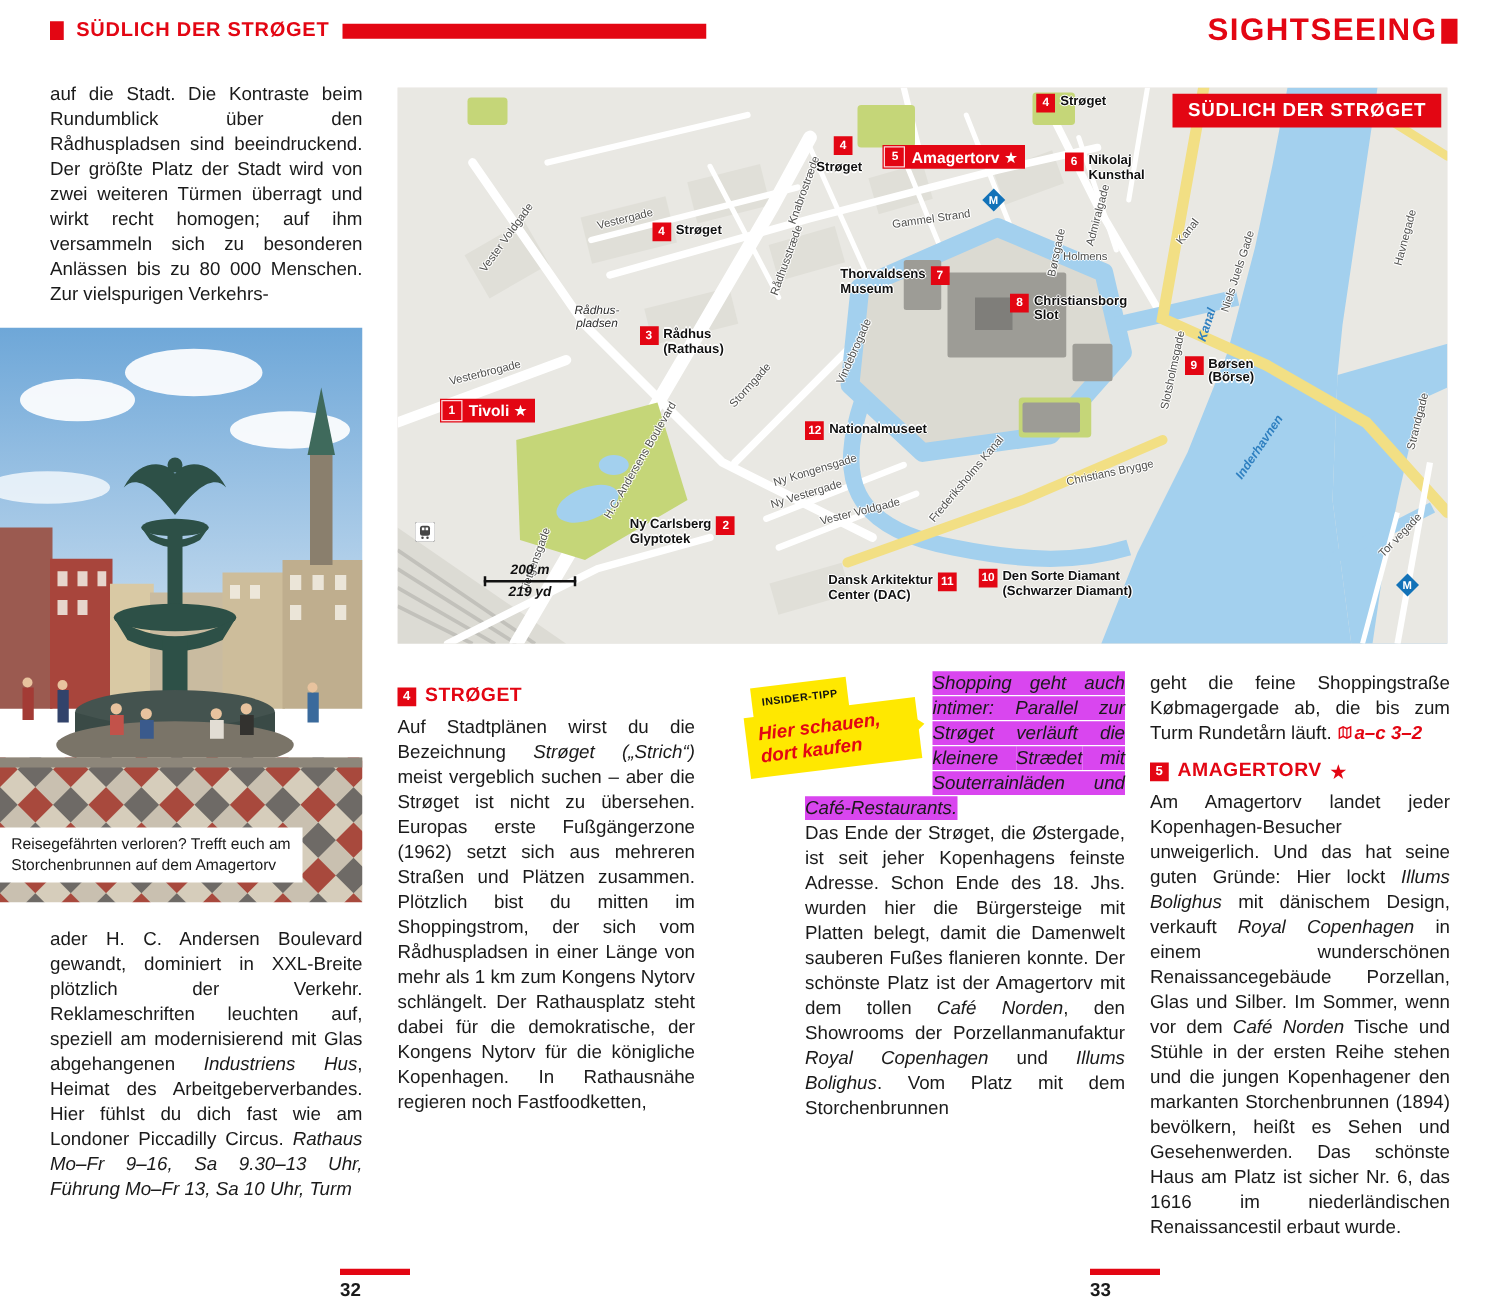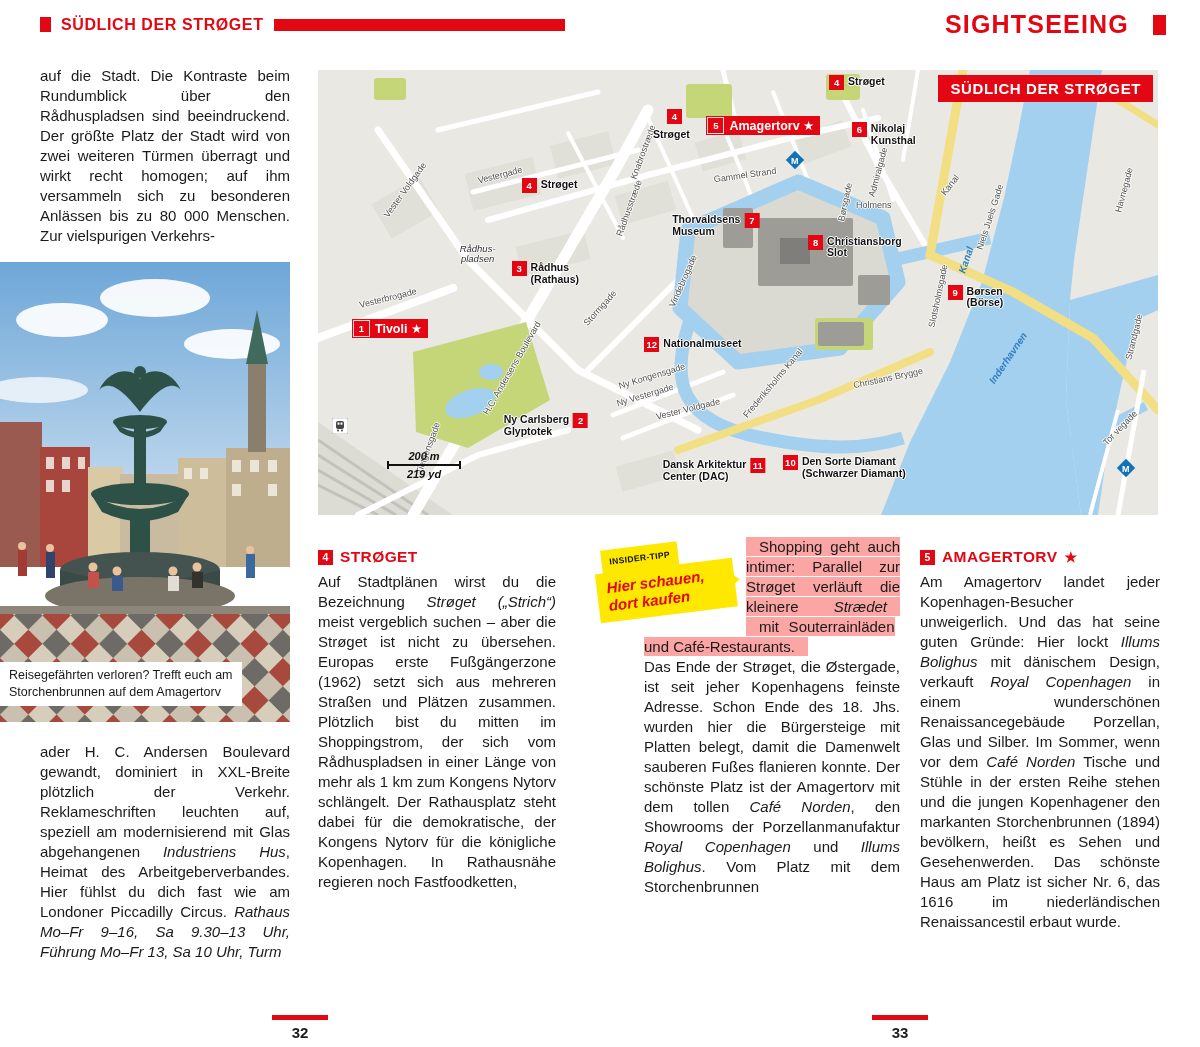--- a/index.html
+++ b/index.html
@@ -10,26 +10,26 @@
     font-family:"Liberation Sans", sans-serif;
   }
   
   .top-header { position:absolute; top:10px; left:40px; right:34px;
     display:flex; justify-content:space-between; align-items:center; }
   .head-left { display:flex; align-items:center; gap:10px; width:525px; }
   .head-sq { width:11px; height:15px; background:#e30613; flex:none; }
   .head-sq.big { width:13px; height:20px; }
   .head-title-left { color:#e30613; font-weight:bold; font-size:16px; letter-spacing:.6px; white-space:nowrap; }
   .head-bar { flex:1; height:12px; background:#e30613; }
-  .head-right { display:flex; align-items:center; gap:24px; }
+  .head-right { display:flex; align-items:center; gap:3px; }
   .head-title-right { color:#e30613; font-weight:bold; font-size:25px; letter-spacing:1.2px; }
   
   .body-text { text-align:justify; font-size:15px; line-height:20px; hyphens:auto; }
   .it { font-style:italic; }
-  .hl { background:#fca5a5; padding:1px 13px; }
+  .hl { background:#d946ef; padding:1px 0;font-style:italic; }
   .mapref { color:#e30613; font-style:italic; font-weight:bold; white-space:nowrap; }
   .mapref svg { vertical-align:-1px; margin-right:2px; }
   .entry-head { display:flex; align-items:center; gap:7px; color:#e30613;
     font-weight:bold; font-size:15.5px; letter-spacing:.4px; margin:11px 0 6px; }
   .h-badge { width:15px; height:15px; background:#e30613; color:#fff; font-size:10.5px;
     font-weight:bold; display:inline-flex; align-items:center; justify-content:center; flex:none; }
   .head-star { color:#e30613; font-size:14px; }
   
   .left-col { position:absolute; left:40px; top:66px; width:250px; }
   .photo { position:relative; width:344px; height:460px; margin:16px 0 20px -40px; }
@@ -79,21 +79,21 @@
   
   .insider-wrap { float:left; width:96px; height:86px; margin:4px 6px 0 0; }
   .insider { display:block; position:relative; left:-48px; top:2px; transform:rotate(-7deg); width:138px; }
   .insider-ribbon { display:inline-block; background:#ffe800; color:#111; font-size:8.5px; font-style:normal;
     font-weight:bold; letter-spacing:.4px; padding:2px 8px; margin-left:8px; margin-bottom:-1px; }
   .insider-bubble { display:block; background:#ffe800; color:#e30613; font-weight:bold; font-style:italic;
     font-size:15px; line-height:1.18; padding:6px 10px 8px; position:relative; }
   .insider-bubble::after { content:""; position:absolute; right:-13px; top:14px;
     border:8px solid transparent; border-left:10px solid #ffe800; }
   
-  .pagenum { position:absolute; bottom:6px; width:56px; text-align:center; }
+  .pagenum { position:absolute; bottom:6px; width:56px; }
   .pagenum .bar { height:5px; background:#e30613; margin-bottom:4px; }
   .pagenum .num { font-weight:bold; font-size:15px; }
   .pagenum.pn-left { left:272px; } .pagenum.pn-right { left:872px; }
 </style>
 </head>
 <body>
 
 <div class="page">
 
   <header class="top-header">
@@ -287,21 +287,21 @@
     <div id="streets">
         <span class="street-label" style="left: 10.4%; top: 27%; transform: translate(-50%, -50%) rotate(-54deg);">Vester Voldgade</span>
         <span class="street-label" style="left: 21.7%; top: 23.5%; transform: translate(-50%, -50%) rotate(-14deg);">Vestergade</span>
         <span class="street-label" style="left: 38.7%; top: 18.4%; transform: translate(-50%, -50%) rotate(-70deg);">Knabrostræde</span>
         <span class="street-label" style="left: 37%; top: 31%; transform: translate(-50%, -50%) rotate(-70deg);">Rådhusstræde</span>
         <span class="street-label" style="left: 50.8%; top: 23.6%; transform: translate(-50%, -50%) rotate(-8deg);">Gammel Strand</span>
         <span class="street-label" style="left: 66.7%; top: 22.9%; transform: translate(-50%, -50%) rotate(-75deg);">Admiralgade</span>
         <span class="street-label" style="left: 75.2%; top: 25.8%; transform: translate(-50%, -50%) rotate(-52deg);">Kanal</span>
         <span class="street-label" style="left: 80%; top: 33%; transform: translate(-50%, -50%) rotate(-72deg);">Niels Juels Gade</span>
         <span class="street-label" style="left: 96%; top: 27%; transform: translate(-50%, -50%) rotate(-75deg);">Havnegade</span>
-        <span class="street-label" style="left: 65.5%; top: 30.3%; transform: translate(-50%, -50%) rotate(0deg); padding-left: 11px;">Holmens</span>
+        <span class="street-label" style="left: 65.5%; top: 30.3%; transform: translate(-50%, -50%) rotate(0deg);">Holmens</span>
         <span class="street-label" style="left: 62.7%; top: 29.7%; transform: translate(-50%, -50%) rotate(-78deg);">Børsgade</span>
         <span class="street-label" style="left: 43.5%; top: 47.5%; transform: translate(-50%, -50%) rotate(-66deg);">Vindebrogade</span>
         <span class="street-label" style="left: 33.6%; top: 53.5%; transform: translate(-50%, -50%) rotate(-48deg);">Stormgade</span>
         <span class="street-label" style="left: 39.8%; top: 68.8%; transform: translate(-50%, -50%) rotate(-17deg);">Ny Kongensgade</span>
         <span class="street-label" style="left: 38.9%; top: 73%; transform: translate(-50%, -50%) rotate(-17deg);">Ny Vestergade</span>
         <span class="street-label" style="left: 54.2%; top: 70.3%; transform: translate(-50%, -50%) rotate(-50deg);">Frederiksholms Kanal</span>
         <span class="street-label" style="left: 44%; top: 76.2%; transform: translate(-50%, -50%) rotate(-14deg);">Vester Voldgade</span>
         <span class="street-label" style="left: 67.9%; top: 69.2%; transform: translate(-50%, -50%) rotate(-12deg);">Christians Brygge</span>
         <span class="street-label" style="left: 13.1%; top: 84.9%; transform: translate(-50%, -50%) rotate(-70deg);">Tietgensgade</span>
         <span class="street-label" style="left: 23.1%; top: 67%; transform: translate(-50%, -50%) rotate(-60deg);">H.C. Andersens Boulevard</span>
@@ -409,20 +409,24 @@
     </div>
 
     <div class="tcol-2">
       <p class="body-text"><span class="insider-wrap">
             <span class="insider"><span class="insider-ribbon">INSIDER-TIPP</span><span class="insider-bubble"><span>Hier schauen,</span><br><span>dort kaufen</span></span></span>
           </span><span class="hl">Shopping geht auch intimer: Parallel zur Strøget verläuft die kleinere </span><span class="hl it">Strædet</span><span class="hl"> mit Souterrainläden und Café-Restaurants.</span></p>
       <p class="body-text"><span>Das Ende der Strøget, die Østergade, ist seit jeher Kopenhagens feinste Adresse. Schon Ende des 18. Jhs. wurden hier die Bürgersteige mit Platten belegt, damit die Damenwelt sauberen Fußes flanieren konnte. Der schönste Platz ist der Amagertorv mit dem tollen </span><span class="it">Café Norden</span><span>, den Showrooms der Porzellanmanufaktur </span><span class="it">Royal Copenhagen</span><span> und </span><span class="it">Illums Bolighus</span><span>. Vom Platz mit dem Storchenbrunnen</span></p>
     </div>
 
     <div class="tcol-3">
+      <p class="body-text"><span>geht die feine Shoppingstraße Købmagergade ab, die bis zum Turm Rundetårn läuft. </span><span class="mapref"><svg width="12" height="12" viewBox="0 0 12 12">
+              <path d="M1.5,3 4.5,1.5 7.5,3 10.5,1.5 10.5,9 7.5,10.5 4.5,9 1.5,10.5 Z" fill="none" stroke="#e30613" stroke-width="1.2"></path>
+              <path d="M4.5,1.5 V9 M7.5,3 V10.5" stroke="#e30613" stroke-width="1"></path>
+            </svg><span>a–c 3–2</span></span></p>
       <h3 class="entry-head">
         <span class="h-badge">5</span>
         <span>AMAGERTORV</span>
         <span class="head-star">★</span>
       </h3>
       <p class="body-text"><span>Am Amagertorv landet jeder Kopenhagen-Besucher unweigerlich. Und das hat seine guten Gründe: Hier lockt </span><span class="it">Illums Bolighus</span><span> mit dänischem Design, verkauft </span><span class="it">Royal Copenhagen</span><span> in einem wunderschönen Renaissancegebäude Porzellan, Glas und Silber. Im Sommer, wenn vor dem </span><span class="it">Café Norden</span><span> Tische und Stühle in der ersten Reihe stehen und die jungen Kopenhagener den markanten Storchenbrunnen (1894) bevölkern, heißt es Sehen und Gesehenwerden. Das schönste Haus am Platz ist sicher Nr. 6, das 1616 im niederländischen Renaissancestil erbaut wurde.</span></p>
     </div>
   </div>
 
   <div class="pagenum pn-left">

